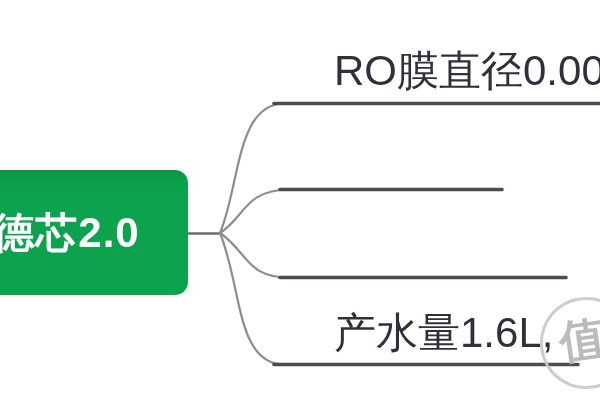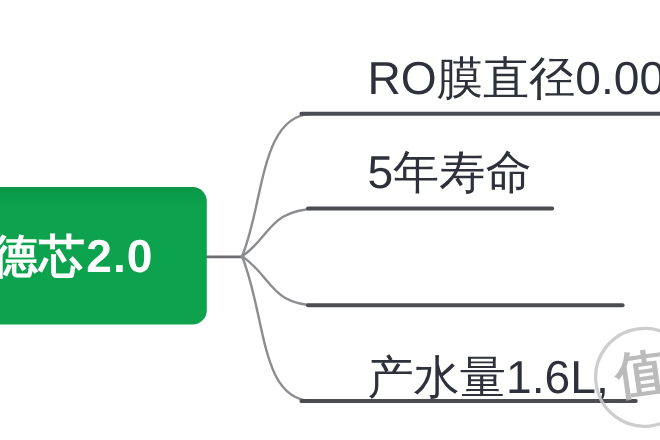--- a/index.html
+++ b/index.html
@@ -35,21 +35,21 @@
     position:absolute;
     left:334px;
     font-size:42px;
     line-height:1;
     color:#2e313a;
     white-space:nowrap;
   }
   .branch-label.b1{top:50px;}
   .branch-label.b2{top:136px;}
   .branch-label.b3{top:223px;}
-  .branch-label.b4{top:322px;}
+  .branch-label.b4{top:312px;}
   .watermark{
     position:absolute;
     left:540px;top:297px;
     width:92px;height:92px;
     border:3px solid #c8c8c8;
     border-radius:50%;
     box-sizing:border-box;
     transform:rotate(-8deg);
     display:flex;align-items:center;justify-content:center;
     opacity:0.9;
@@ -85,20 +85,19 @@
       <path d="M 280 277.5 L 566 277.5"></path>
       <path d="M 274 364.5 L 578 364.5"></path>
     </g>
   </svg>
 
   <div class="root-node">
     <span class="root-node-label">德芯2.0</span>
   </div>
 
   <div class="branch-label b1">RO膜直径0.0000</div>
-  <div class="branch-label b2">5年寿命</div>
   <div class="branch-label b4">产水量1.6L,</div>
 
   <div class="watermark">
     <span class="watermark-glyph">值</span>
   </div>
 
 </div>
 
 </body></html>

